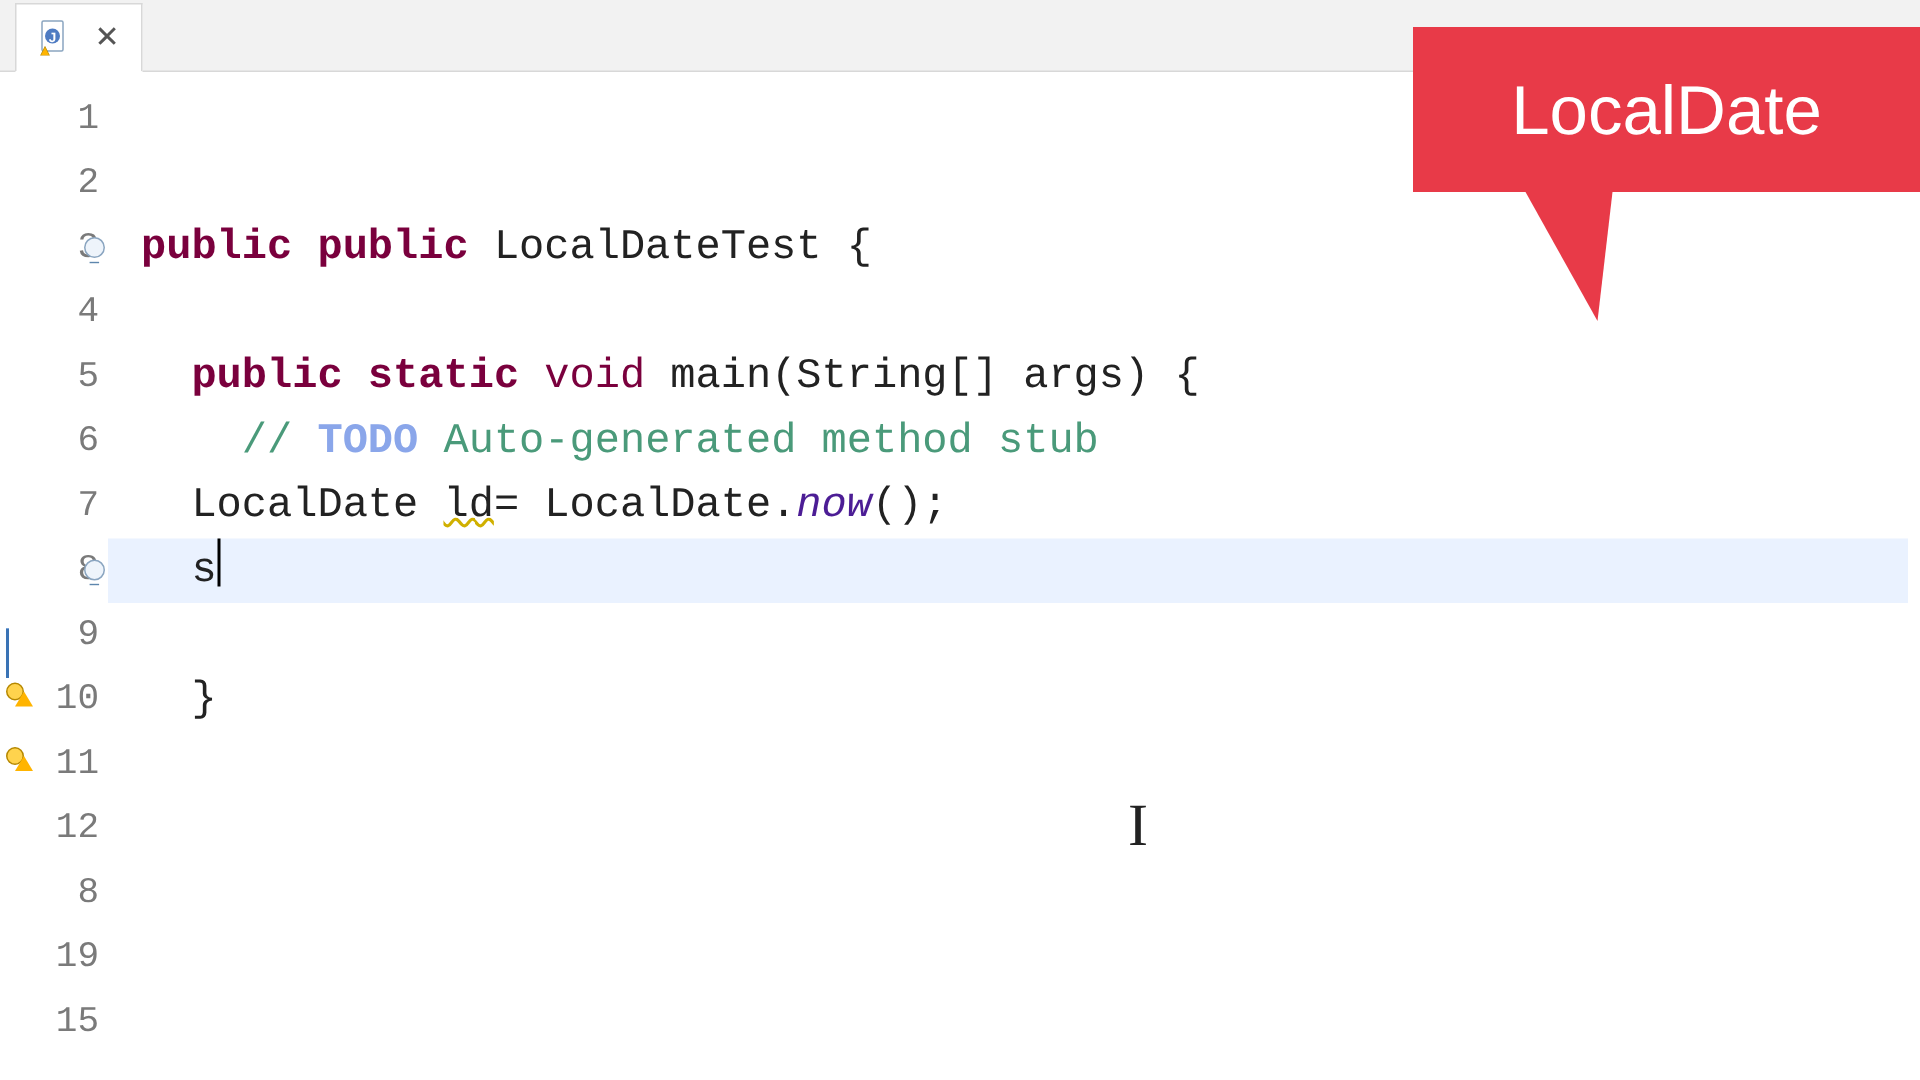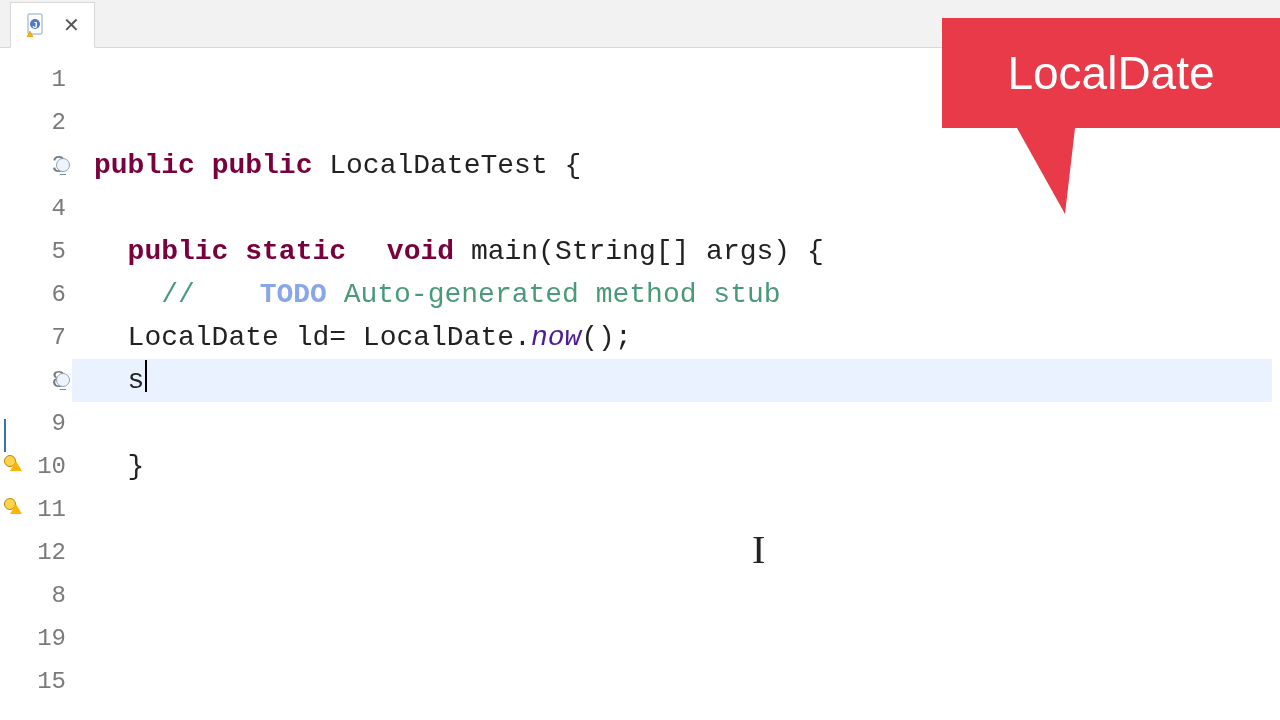--- a/index.html
+++ b/index.html
@@ -18,24 +18,24 @@
   .markers { width: 28px; }
   .line-numbers { width: 44px; text-align: right; color: #7a7a7a; font-size: 24px; padding-right: 6px; }
   .line-numbers div { height: 43px; position: relative; }
   .code { flex: 1; padding-left: 22px; color: #222; }
   .code .line { height: 43px; white-space: pre; position: relative; }
   .code .highlight-line { background: #eaf2ff; margin-left: -22px; padding-left: 22px; width: 1200px; }
 
   .kw  { color: #7a003d; font-weight: bold; }          
   .plain { color: #222; }
   .method-it { color: #4c1d95; font-style: italic; }
-  .kw-void { color: #7a003d; font-weight: bold; margin-left: 24px; }
+  .kw-void { color: #7a003d; font-weight: normal; }
   .comment { color: #4a9a7a; }
-  .task-kw { color: #8aa6ea; font-weight: bold; margin-left: 48px; }
-  .var-ul { text-decoration-color: #d0b000; text-decoration-style: wavy; text-decoration-thickness: 2px; }
+  .task-kw { color: #8aa6ea; font-weight: bold; }
+  .var-ul { text-decoration: underline; text-decoration-color: #d0b000; text-decoration-style: wavy; text-decoration-thickness: 2px; }
   .cursor { display:inline-block; width:2px; height:32px; background:#000; vertical-align: -4px; margin-left:1px; }
 
   
   .markers div { height: 43px; position: relative; }
   .fold-circle { position:absolute; right:-4px; top:14px; width:14px; height:14px; border:1px solid #8aa5c0; border-radius:50%; background:#eef4fb; }
   .fold-circle::after { content:"−"; position:absolute; left:2px; top:-5px; font-size:13px; color:#5d86ad; }
   .warn-bulb { position:absolute; left:4px; top:10px; width:18px; height:18px; }
   .warn-bulb .bulb { width:12px; height:12px; background:#ffd34d; border-radius:50%; border:1px solid #b68800; position:absolute; left:0; top:0; }
   .warn-bulb .tri { width:0; height:0; border-left:6px solid transparent; border-right:6px solid transparent; border-bottom:10px solid #ffb400; position:absolute; left:6px; top:6px; }
   .pencil { position:absolute; left:4px; top:12px; width:18px; height:18px; }

